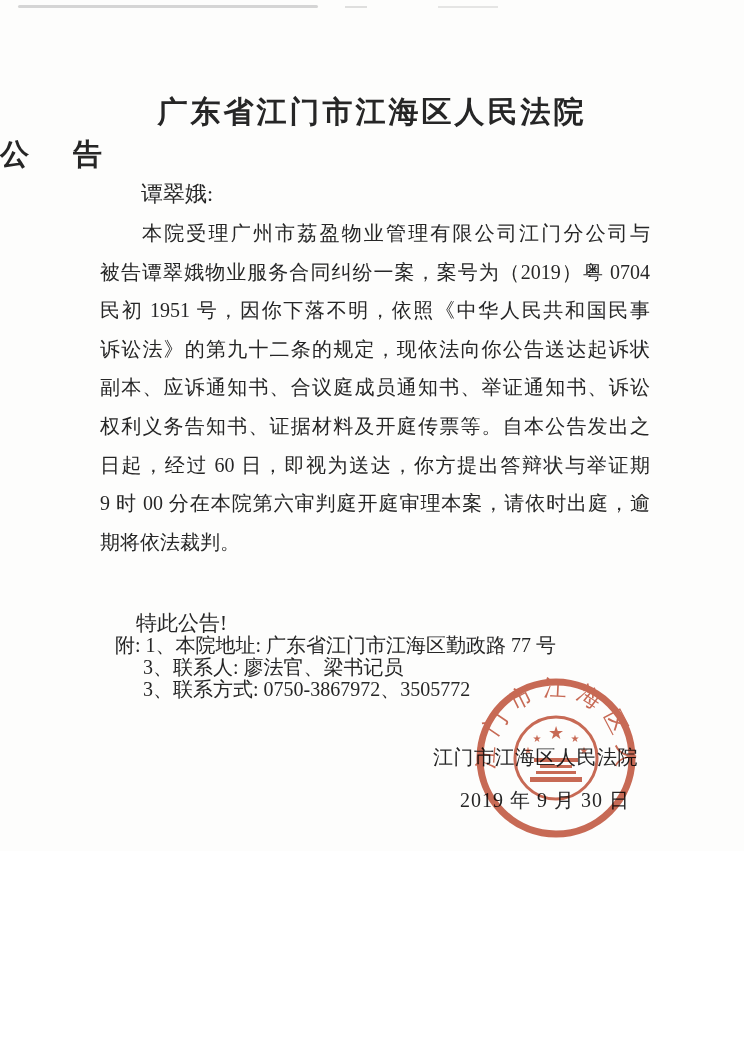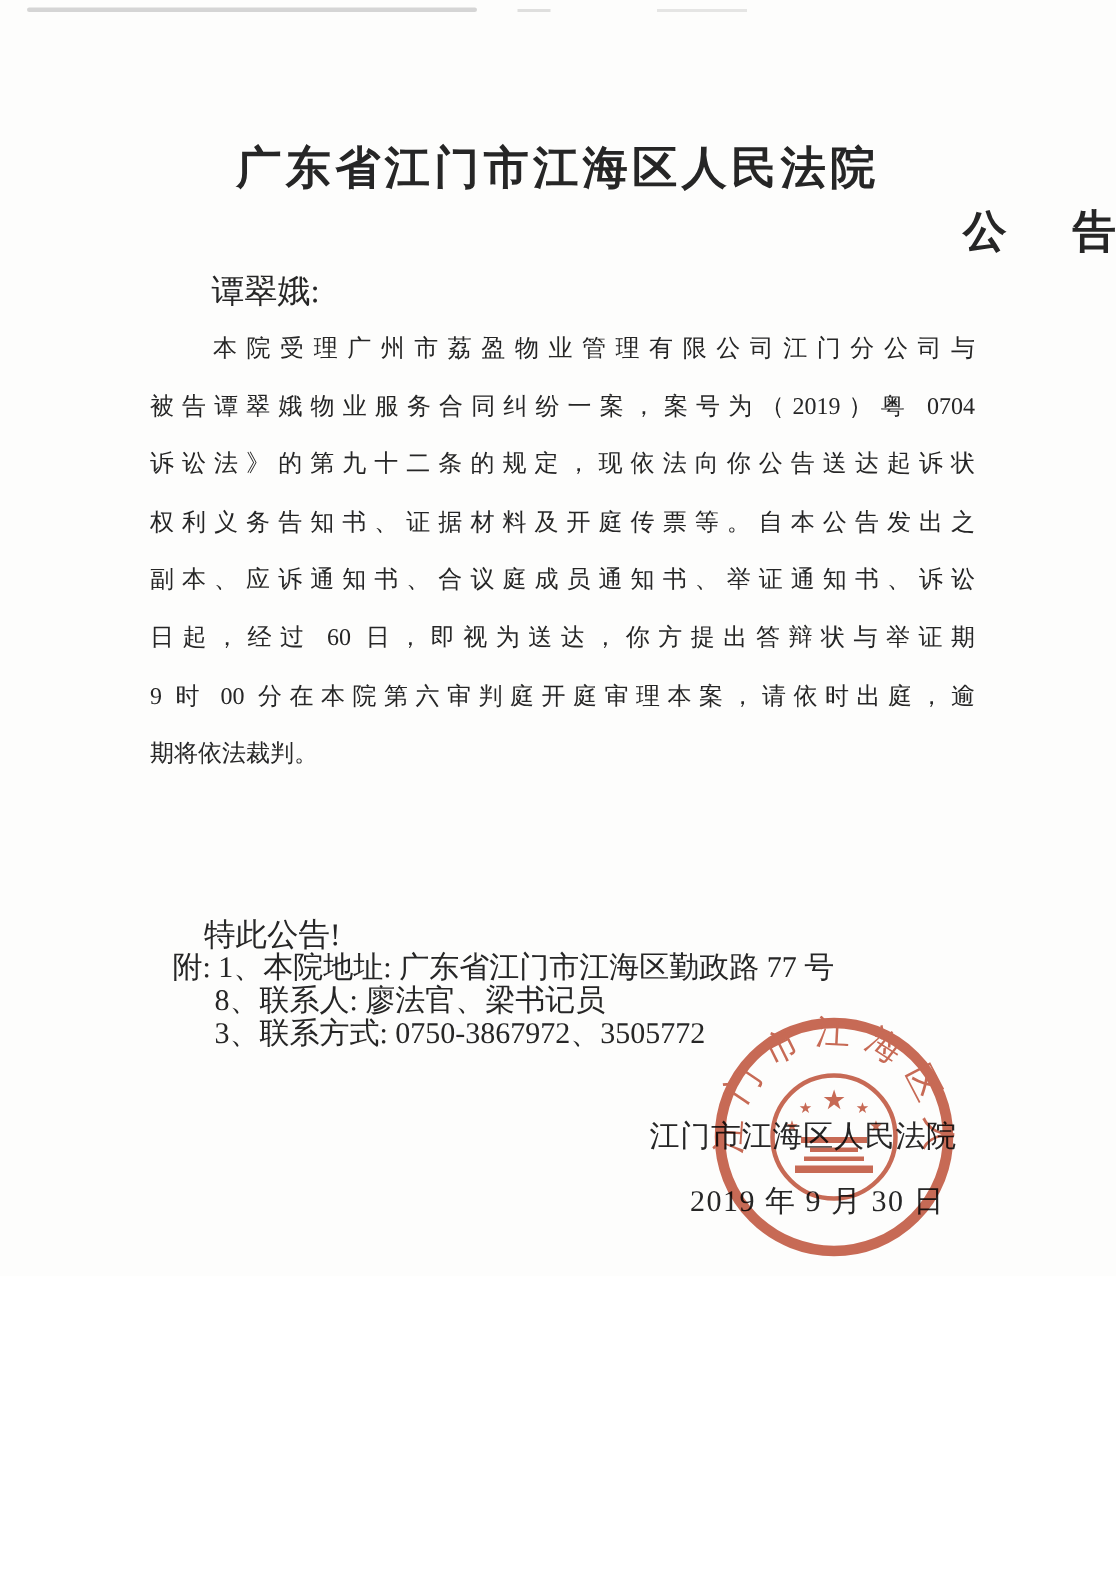--- a/index.html
+++ b/index.html
@@ -22,34 +22,34 @@
   .scan-dash-1 { position: absolute; top: 6px; left: 345px; width: 22px; height: 2px; background: rgba(120,120,120,0.22); }
   .scan-dash-2 { position: absolute; top: 6px; left: 438px; width: 60px; height: 2px; background: rgba(120,120,120,0.18); }
 
   .court-title {
     top: 92px; left: 0; width: 744px;
     text-align: center;
     font-size: 30px; font-weight: bold; letter-spacing: 3px;
   }
   .notice-title {
     top: 135px; left: 0; width: 744px;
-    text-align: right;
+    text-align: left;
     font-size: 29px; font-weight: bold;
   }
   .notice-title .gap { display: inline-block; width: 44px; }
 
   .recipient {
     top: 179px; left: 97px;
     font-size: 22px;
     margin-left: 44px;
   }
 
   .body-block {
     top: 214px; left: 100px; width: 550px;
-    font-size: 16px; line-height: 38.6px;
+    font-size: 20px; line-height: 38.6px;
   }
   .jline { text-align: justify; text-align-last: justify; }
   .lastline { text-align: left; }
   .indent { text-indent: 42px; }
 
   .closing {
     top: 609px; left: 136px;
     font-size: 21px;
   }
 
@@ -86,33 +86,34 @@
 
   <div class="abs court-title">广东省江门市江海区人民法院</div>
 
   <div class="abs notice-title"><span>公</span><span class="gap"></span><span>告</span></div>
 
   <div class="abs recipient">谭翠娥:</div>
 
   <div class="abs body-block">
     <div class="jline indent">本院受理广州市荔盈物业管理有限公司江门分公司与</div>
     <div class="jline">被告谭翠娥物业服务合同纠纷一案，案号为（2019）粤 0704</div>
+    <div class="jline">民初 1951 号，因你下落不明，依照《中华人民共和国民事</div>
     <div class="jline">诉讼法》的第九十二条的规定，现依法向你公告送达起诉状</div>
+    <div class="jline">副本、应诉通知书、合议庭成员通知书、举证通知书、诉讼</div>
     <div class="jline">权利义务告知书、证据材料及开庭传票等。自本公告发出之</div>
-    <div class="jline">副本、应诉通知书、合议庭成员通知书、举证通知书、诉讼</div>
     <div class="jline">日起，经过 60 日，即视为送达，你方提出答辩状与举证期</div>
     <div class="jline">9 时 00 分在本院第六审判庭开庭审理本案，请依时出庭，逾</div>
     <div class="lastline">期将依法裁判。</div>
   </div>
 
   <div class="abs closing">特此公告!</div>
 
   <div class="abs attachments">
     <div>附: 1、本院地址: 广东省江门市江海区勤政路 77 号</div>
-    <div class="cont">8、联系人: 廖法官、梁书记员</div>
+    <div class="cont">3、联系人: 廖法官、梁书记员</div>
     <div class="cont">3、联系方式: 0750-3867972、3505772</div>
   </div>
 
   <div class="abs signature">江门市江海区人民法院</div>
 
   <div class="abs docdate">2019 年 9 月 30 日</div>
 
   <div class="abs seal">
     <svg viewBox="0 0 200 200" xmlns="http://www.w3.org/2000/svg">
       <g fill="none" stroke="#c0523a">

